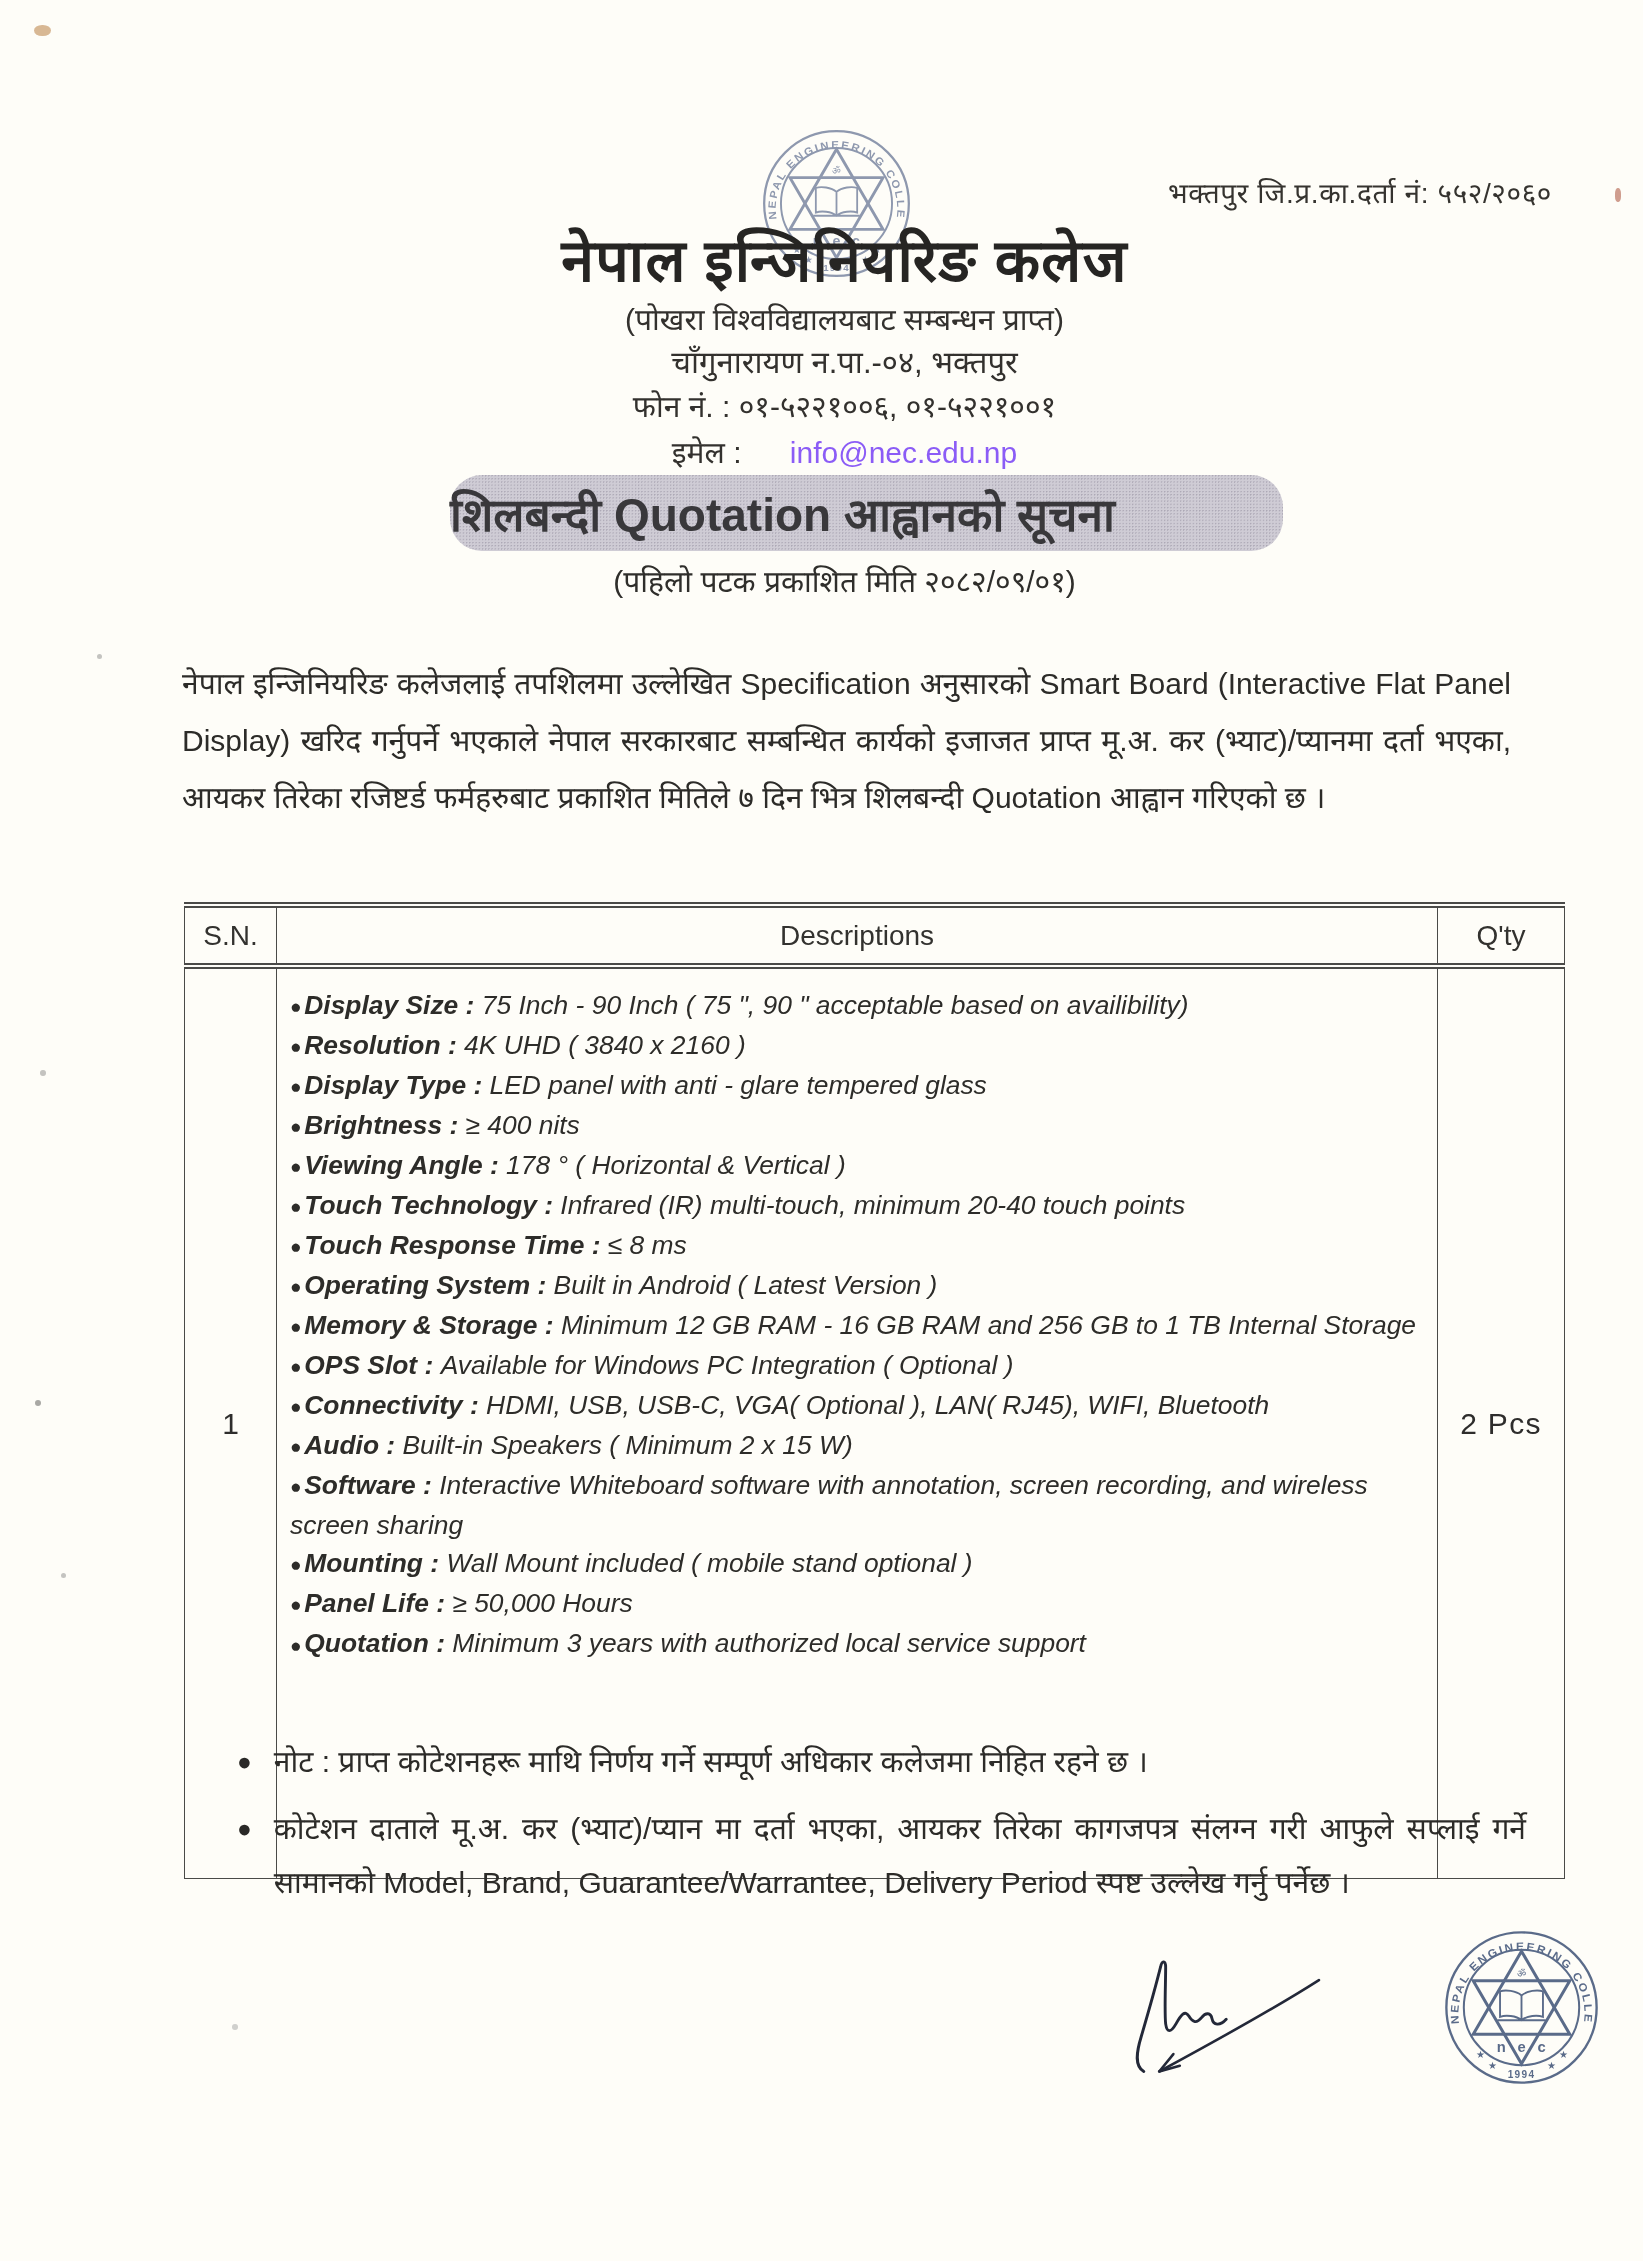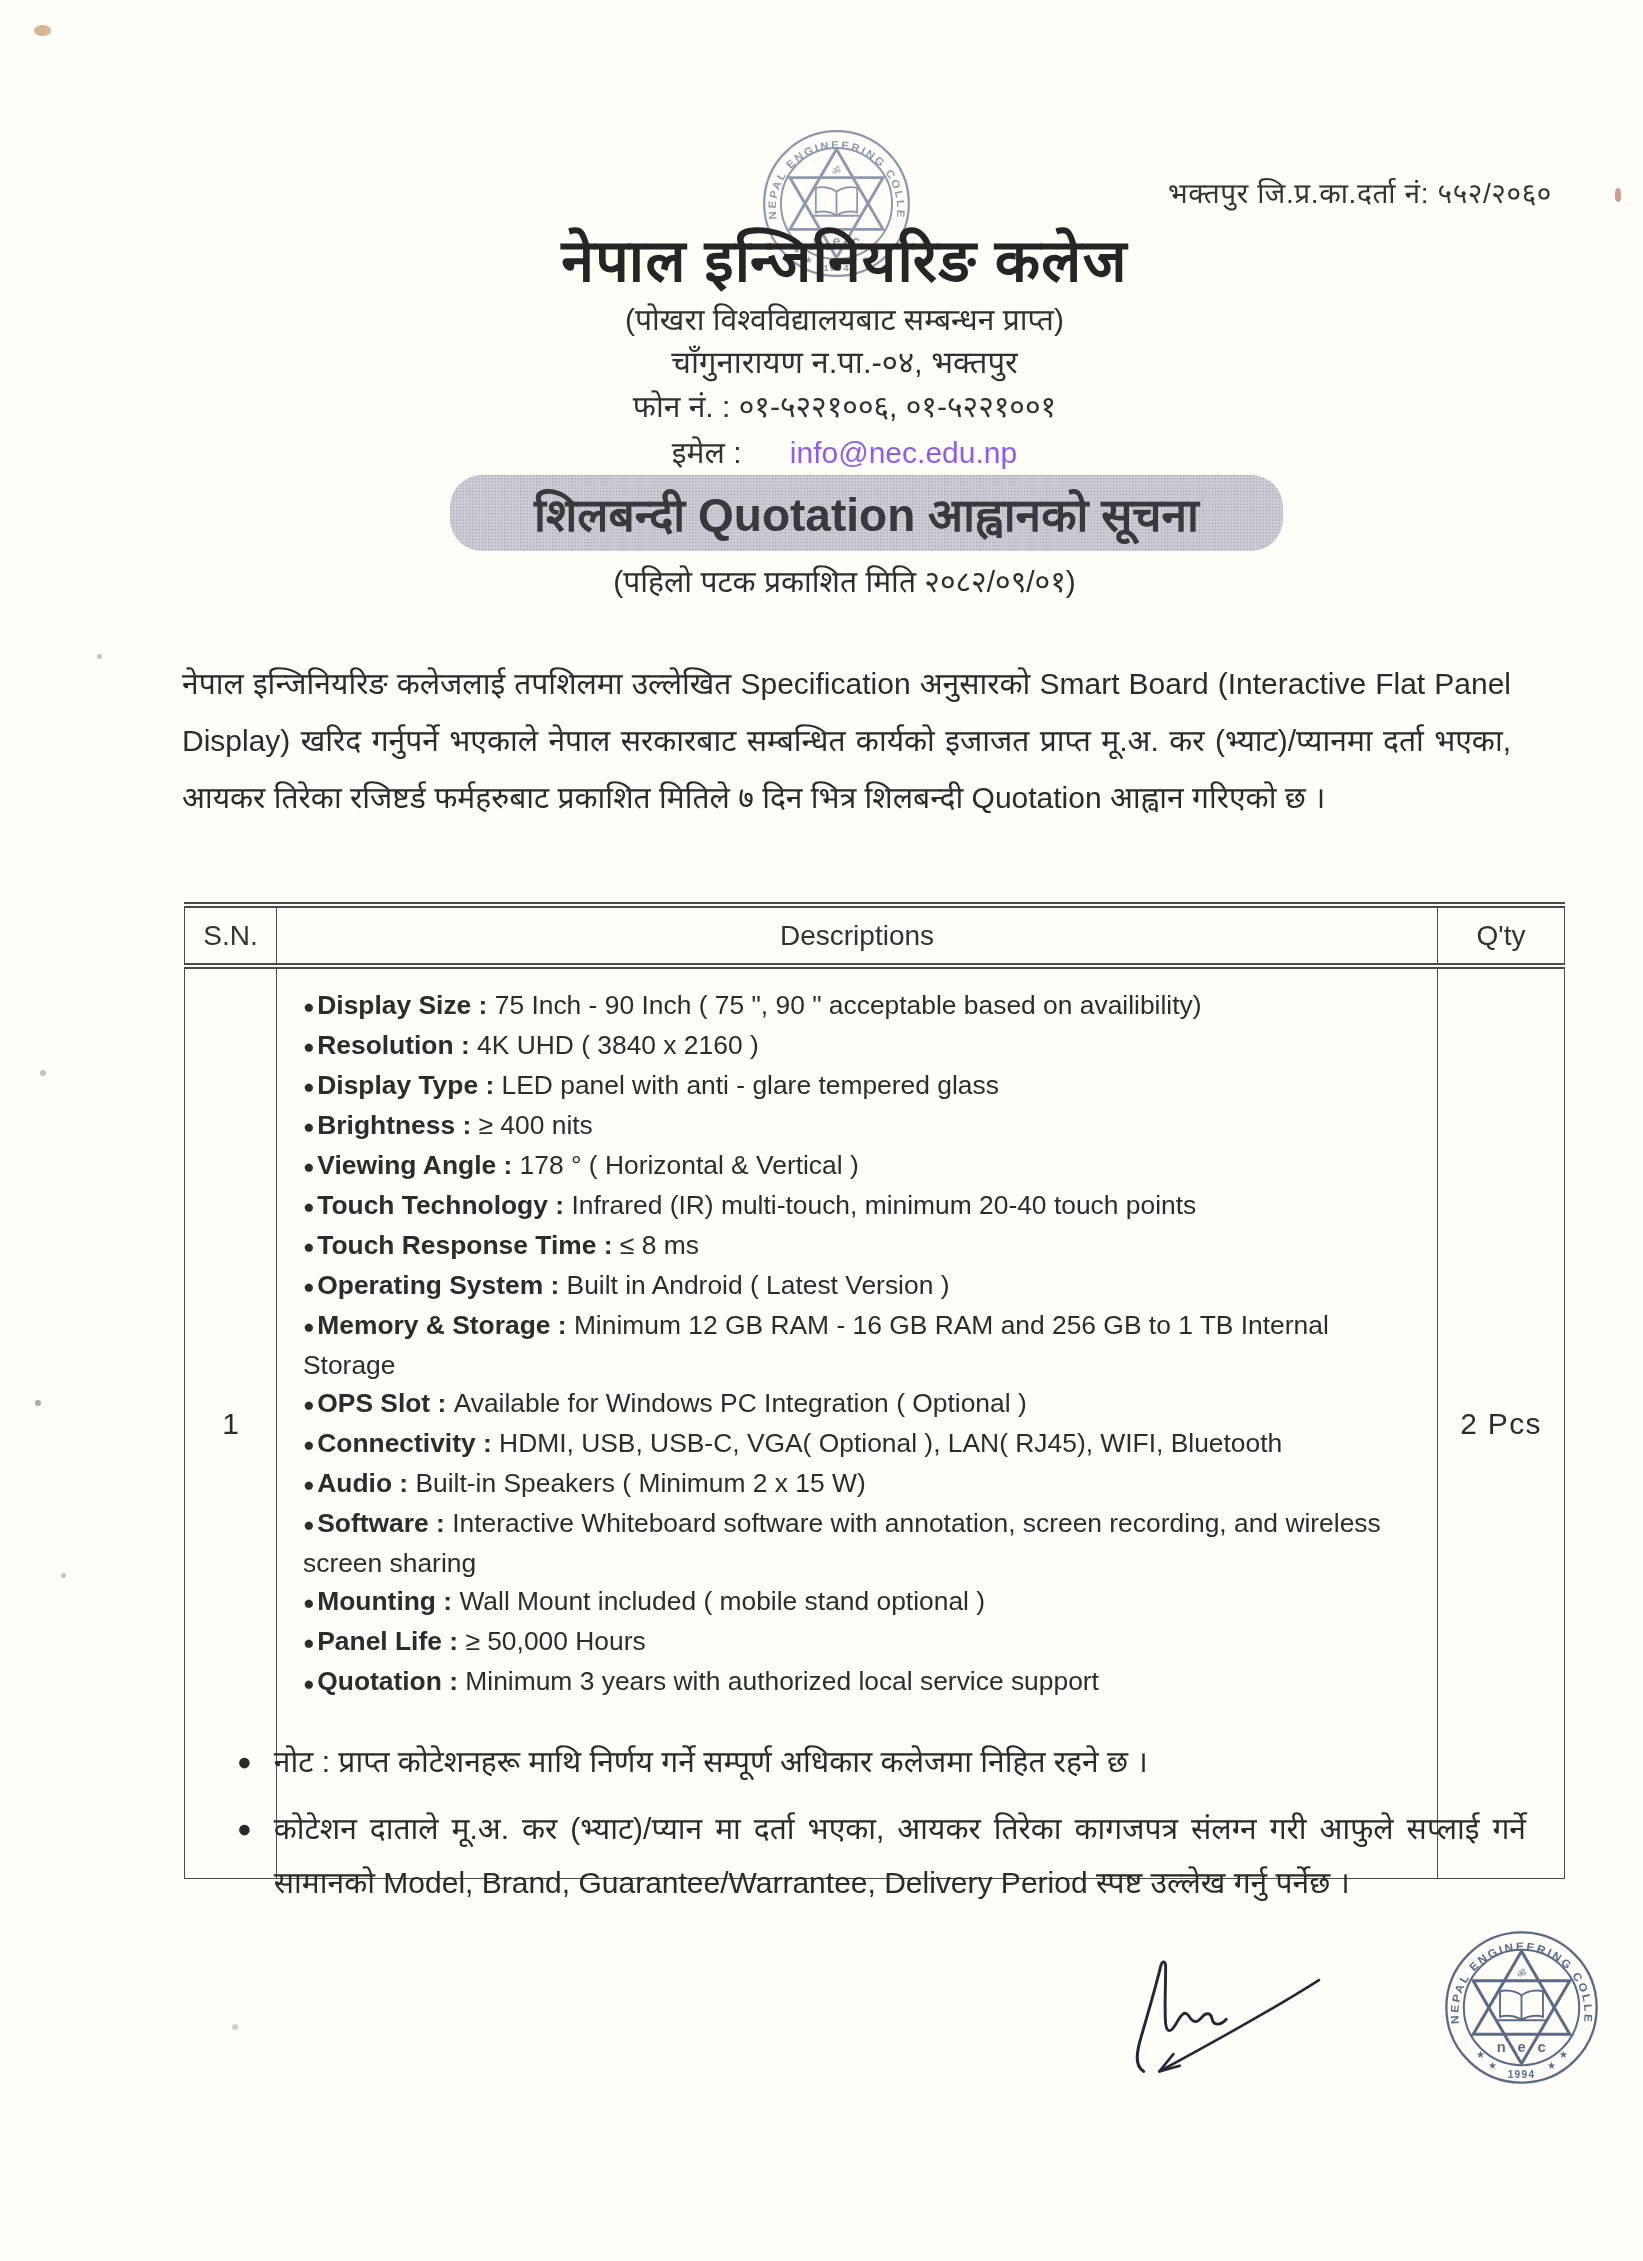--- a/index.html
+++ b/index.html
@@ -20,21 +20,21 @@
   .address{top:340px;font-size:31px;color:#33312e;}
   .phone{top:385px;font-size:30px;color:#33312e;}
   .email-line{top:431px;font-size:30px;color:#33312e;}
   .email-addr{text-underline-offset:5.2px;color:#8b5cf6;margin-left:40px;}
   
   .title-band{
     left:450px;top:475px;width:833px;height:76px;
     background-color:#cfccd5;
     background-image:radial-gradient(circle at 0.6px 0.6px, rgba(88,82,104,.30) 0.6px, transparent 0.8px);
     background-size:3.2px 3.2px;
-    display:flex;align-items:center;justify-content:center;
+    display:flex;align-items:center;justify-content:flex-start;
     font-size:46px;font-weight:bold;color:#39383b;white-space:nowrap;border-radius:32px;
   }
   .pub-date{top:560px;font-size:30px;color:#2f2e2b;}
   
   .body-para{
     left:182px;top:625px;width:1329px;
     font-size:30px;line-height:57px;text-align:justify;color:#2c2b28;
   }
   
   .spec-table{
@@ -45,21 +45,21 @@
   .spec-table th,.spec-table td{border:1.9px solid #4a4a48;}
   .spec-table th{
     height:53px;font-size:28px;font-weight:normal;color:#33322f;
     border-bottom:6.4px double #4a4a48;
   }
   .col-sn{width:92px;}
   .col-desc{width:1161px;}
   .col-qty{width:127px;}
   td.sn-cell{text-align:center;vertical-align:middle;font-size:30px;}
   td.qty-cell{text-align:center;vertical-align:middle;font-size:30px;letter-spacing:1.3px;}
-  td.desc-cell{vertical-align:top;padding:17px 17px 0 26px;}
+  td.desc-cell{vertical-align:top;padding:17px 17px 0 13px;font-style:italic;}
   .spec-line{font-size:26.4px;line-height:38px;color:#2d2c29;}
   .spec-bullet{font-size:19.3px;vertical-align:middle;margin-right:2.6px;}
   .spec-label{font-weight:bold;}
   .spec-label::after{content:" : ";}
   
   .notes{left:237px;top:1735px;width:1289px;}
   .note-item{display:flex;margin-bottom:13px;}
   .note-bullet{font-size:24.5px;line-height:54px;margin-right:22px;color:#2a2927;}
   .note-text{font-size:30px;line-height:54px;text-align:justify;color:#2c2b28;flex:1;}
   

